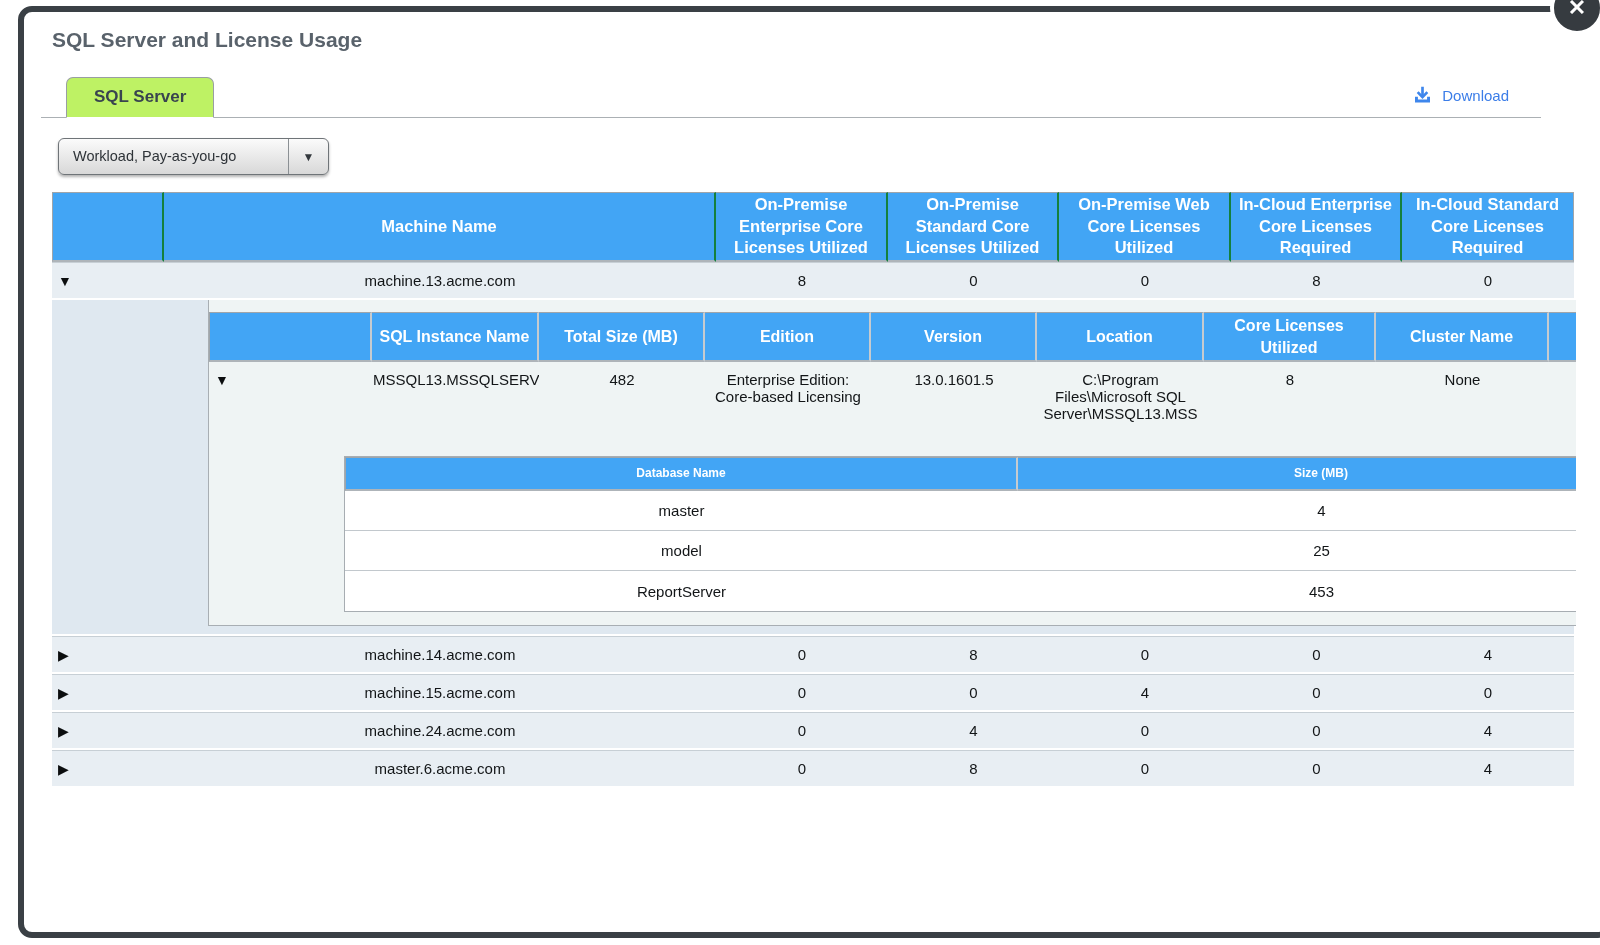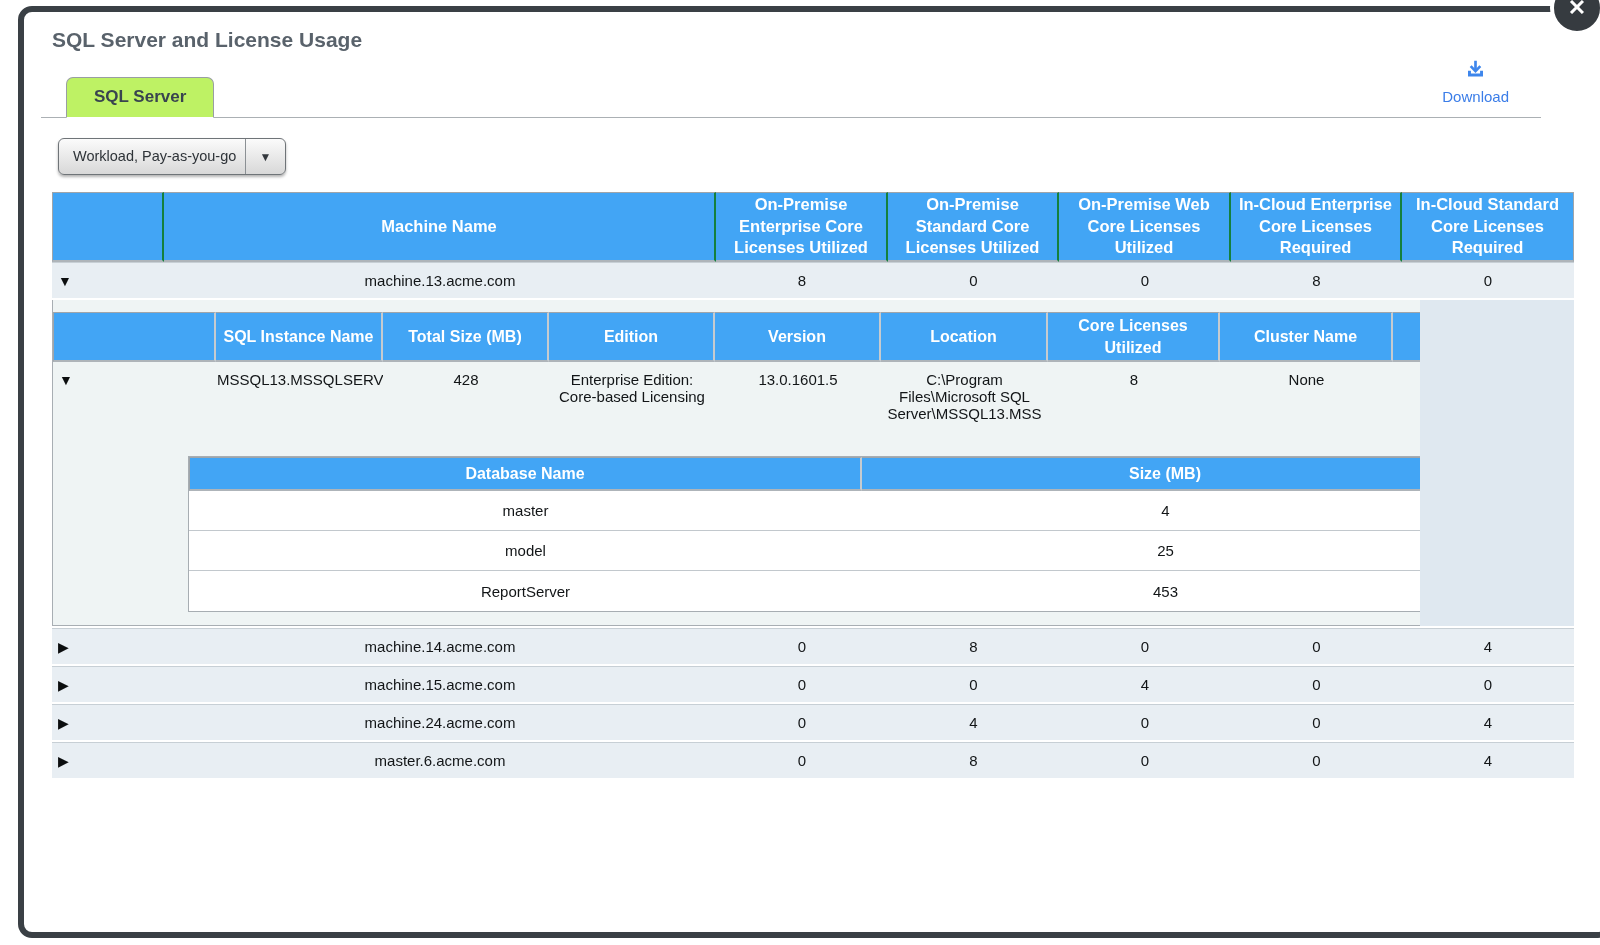--- a/index.html
+++ b/index.html
@@ -31,27 +31,27 @@
     border-bottom:1px solid #ABB0B4;
   }
   .tab {
     position:absolute; left:25px; bottom:-1px; background:#bef264;
     border:1px solid #999EA3; border-bottom:1px solid #fff;
     border-radius:7px 7px 0 0; padding:9px 27px 10px 27px;
     font-size:17px; font-weight:bold; color:#39444F; cursor:pointer;
   }
   .download {
     position:absolute; right:32px; bottom:12px; display:flex; align-items:center;
-    gap:9px; color:#3B7DE8; font-size:15px; cursor:pointer; text-decoration:none;flex-direction:column;
+    gap:9px; color:#3B7DE8; font-size:15px; cursor:pointer; text-decoration:none;
   }
   .download svg { display:block; }
 
   
   .dropdown {
-    margin:20px 0 0 34px; width:228px; height:37px; display:flex;
+    margin:20px 0 0 34px; width:271px; height:37px; display:flex;
     border:1px solid #6F7478; border-radius:6px;
     background:linear-gradient(#FBFBFB,#D8D8D8);
     box-shadow:0 2px 3px rgba(0,0,0,0.30); cursor:pointer;
   }
   .dd-text { flex:1; padding:0 14px; line-height:35px; font-size:14.5px; color:#2E3338;
     white-space:nowrap; overflow:hidden; }
   .dd-btn { width:40px; border-left:1px solid #8B9094; display:flex;
     align-items:center; justify-content:center; font-size:12px; color:#33383D; }
 
   
@@ -74,42 +74,42 @@
   .main-table thead th:last-child  { border-right:1px solid #9FA5AA; }
   .machine-row td {
     background:#E8EEF3; height:38px;
     border-top:1px solid #C7CFD5; border-bottom:2px solid #fff;
   }
   .machine-row td.expander { text-align:left; padding-left:6px; }
   .main-table tbody { border-bottom:1px solid #A4AAAF; }
   .expand-row > td { padding:0; border-bottom:2px solid #fff; background:#DFE8F0; }
 
   
-  .expand-area { display:flex; background:#DFE8F0;flex-direction:column; }
+  .expand-area { display:flex; padding-bottom:8px; background:#DFE8F0; }
   .expand-spacer { flex:none; width:156px; }
   .panel {
     flex:none; width:1368px; background:#EFF4F4;
     border-left:1px solid #A8AEB3; border-bottom:1px solid #A8AEB3;
     padding:12px 0 13px 0; overflow:hidden;
   }
   .instance-table { width:1420px; }
   .instance-table thead th {
     height:50px; font-size:16px;
     border-top:1px solid #9FA5AA; border-bottom:2px solid #AEB4B9;
     border-right:2px solid #C6CBCF;
   }
   .instance-table thead th:first-child { border-left:1px solid #9FA5AA; }
   .instance-row td { height:92px; vertical-align:top; padding-top:9px; background:transparent; }
   .instance-row td.expander { text-align:left; padding-left:6px; }
   .instance-row td.iname { white-space:nowrap; overflow:hidden; }
 
   
   .db-wrap { margin:2px 0 0 135px; }
   .db-table { width:1280px; border:1px solid #A7ADB2; }
-  .db-table thead th { height:34px; font-size:16px; border-bottom:2px solid #AEB4B9; }
+  .db-table thead th { height:34px; font-size:12px; border-bottom:2px solid #AEB4B9; }
   .db-table thead th:first-child { border-right:2px solid #C6CBCF; }
   .db-table td { background:#fff; height:40px; border-bottom:1px solid #C2C8CD; }
   .db-table tbody tr:last-child td { border-bottom:none; }
 </style>
 </head>
 <body>
 
 <div class="window">
   <div class="content">
 
@@ -193,21 +193,21 @@
                       <th>Location</th>
                       <th>Core Licenses Utilized</th>
                       <th>Cluster Name</th>
                       <th></th>
                     </tr>
                   </thead>
                   <tbody>
                     <tr class="instance-row">
                       <td class="expander"><span class="tri">▼</span></td>
                       <td class="iname">MSSQL13.MSSQLSERV</td>
-                      <td>428</td>
+                      <td>482</td>
                       <td>Enterprise Edition: Core-based Licensing</td>
                       <td>13.0.1601.5</td>
                       <td>C:\Program Files\Microsoft SQL Server\MSSQL13.MSS</td>
                       <td>8</td>
                       <td>None</td>
                       <td></td>
                     </tr>
                   </tbody>
                 </table>
 

